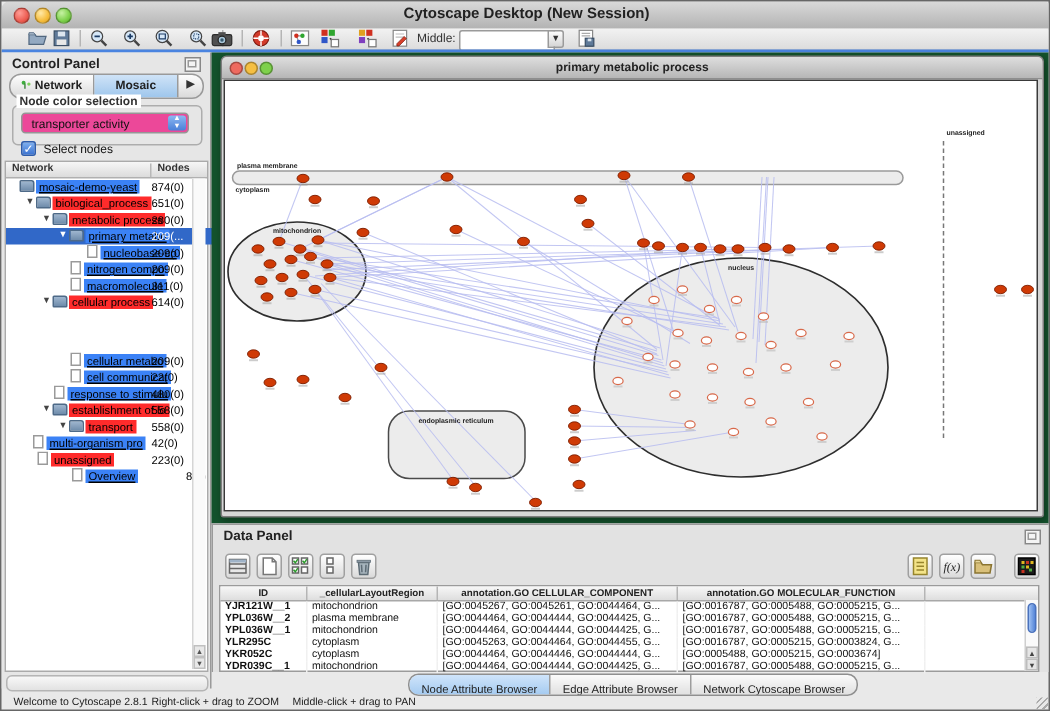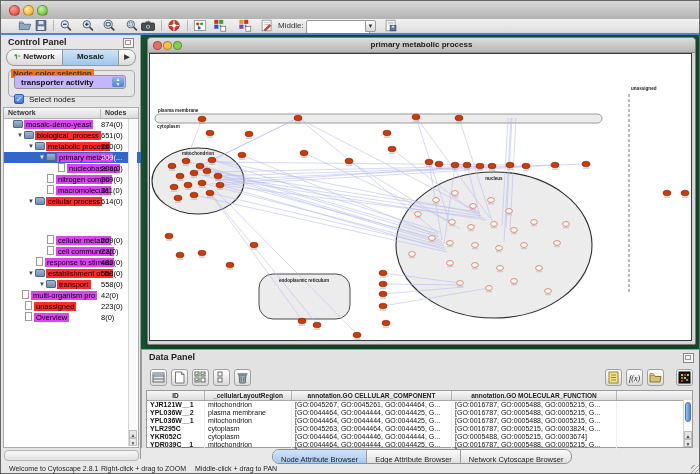--- a/index.html
+++ b/index.html
@@ -26,40 +26,40 @@
   .panel-title{position:absolute;left:7px;top:2px;font-size:9px;font-weight:bold;color:#222;}
   .float-icon{position:absolute;width:9px;height:8px;border:1px solid #888;background:#f4f4f4;}
   .float-icon:before{content:"";position:absolute;left:1px;top:1px;width:4px;height:3px;border:1px solid #999;}
   .cp-tabs{position:absolute;left:5px;top:14px;width:128px;height:15px;display:flex;border:1px solid #9a9a9a;border-radius:8px;overflow:hidden;background:linear-gradient(#fdfdfd,#dadada);}
   .cp-tab{flex:1;font-size:8px;font-weight:bold;text-align:center;line-height:14px;color:#222;border-right:1px solid #9a9a9a;position:relative;}
   .cp-tab:last-child{border-right:none;}
   .cp-tab.sel{background:linear-gradient(#cfe3f7,#9ec6ec);}
   .cp-tab.arrow{flex:0 0 16px;font-size:7px;color:#333;}
   .leaf-ico{display:inline-block;width:7px;height:7px;margin-right:2px;vertical-align:-1px;}
   .groupbox{position:absolute;left:7px;top:35px;width:125px;height:25px;border:1px solid #adadad;border-radius:4px;}
-  .group-label{position:absolute;left:10px;top:34px;font-size:8px;font-weight:bold;color:#333;background:#f97316;padding:0 2px;}
-  .combo{position:absolute;left:13px;top:40px;width:112px;height:14px;background:#c4b5fd;border:1px solid #969696;border-radius:3px;font-size:8px;line-height:13px;padding-left:6px;box-sizing:border-box;font-weight:bold;}
+  .group-label{position:absolute;left:10px;top:28px;font-size:8px;font-weight:bold;color:#333;background:#ffffff;padding:0 2px;}
+  .combo{position:absolute;left:13px;top:40px;width:112px;height:14px;background:#ec4899;border:1px solid #969696;border-radius:3px;font-size:8px;line-height:13px;padding-left:6px;box-sizing:border-box;}
   .combo-btn{position:absolute;right:1px;top:1px;width:12px;height:10px;border-radius:2px;background:linear-gradient(#8cb8f2,#4a80d8);color:#fff;font-size:5px;line-height:5px;text-align:center;}
   .checkrow{position:absolute;left:13px;top:59px;height:11px;font-size:8px;line-height:11px;}
   .checkbox{position:absolute;left:0;top:0px;width:10px;height:10px;border-radius:2px;background:linear-gradient(#7fb0ef,#3c74d2);border:1px solid #2d5cab;color:#fff;font-size:8px;line-height:9px;text-align:center;box-sizing:border-box;}
   .checklabel{margin-left:15px;}
   .tree-wrap{position:absolute;left:2px;top:72px;width:136px;height:341px;background:#fff;border:1px solid #aaa;box-sizing:border-box;}
   .tree-head{position:absolute;left:0;top:0;width:100%;height:10px;background:linear-gradient(#f6f6f6,#dcdcdc);border-bottom:1px solid #b0b0b0;font-size:7px;font-weight:bold;color:#333;}
   .tree-head .h1{position:absolute;left:4px;top:1px;}
   .tree-head .h2{position:absolute;left:96px;top:1px;border-left:1px solid #b8b8b8;padding-left:4px;height:9px;}
   #tree{position:absolute;left:0;top:11px;width:128px;}
   .trow{position:relative;height:11px;width:128px;overflow:hidden;white-space:nowrap;font-size:7.5px;line-height:11px;}
   .trow.sel{background:#3168c8;}
   .texp{display:inline-block;width:8px;font-size:6px;color:#444;text-align:center;vertical-align:top;}
   .trow.sel .texp{color:#fff;}
   .ticon{display:inline-block;width:10px;height:8px;vertical-align:-1px;margin-right:1px;}
   .ticon.folder{background:linear-gradient(#9fb6cf,#6f8cab);border:1px solid #4e6a88;border-radius:1px 2px 1px 1px;box-sizing:border-box;}
   .ticon.file{width:7px;height:9px;background:#fff;border:1px solid #9a9a9a;box-sizing:border-box;margin-left:1px;margin-right:2px;}
   .tchip{padding:0 2px;color:#000;}
-  .tchip.green{background:#d946ef;}
+  .tchip.green{background:#3b82f6;text-decoration:underline;}
   .tchip.red{background:#ff2b2b;}
   .tval{position:absolute;left:97px;top:0;color:#000;}
   .trow.sel .tval{color:#fff;text-align:right;}
   .tree-sb{position:absolute;right:1px;top:11px;bottom:1px;width:8px;border-left:1px solid #d5d5d5;background:#fafafa;}
   .tree-sb .arr{position:absolute;right:0px;width:8px;height:8px;font-size:5px;line-height:8px;text-align:center;color:#555;background:#e8e8e8;border:1px solid #c0c0c0;box-sizing:border-box;}
   .cp-bottombar{position:absolute;left:3px;top:415px;width:133px;height:9px;border:1px solid #b5b5b5;border-radius:4px;background:linear-gradient(#f8f8f8,#e2e2e2);}
   
   .desktop{position:absolute;left:140px;top:34px;width:560px;height:314px;background:#14532d;}
   .netwin{position:absolute;left:6px;top:2px;width:547px;height:306px;background:#d6d6d6;border:1px solid #7d7d7d;border-radius:4px 4px 2px 2px;box-shadow:1px 2px 6px rgba(0,0,0,.35);}
   .netwin .bar{position:absolute;left:0;top:0;width:100%;height:14px;background:linear-gradient(#dedede,#b6b6b6);border-bottom:1px solid #8e8e8e;border-radius:4px 4px 0 0;}
@@ -96,20 +96,21 @@
 </style>
 </head>
 <body>
 
 <div id="app">
 
   <div class="titlebar">
     <span class="tl red"></span>
     <span class="tl yel"></span>
     <span class="tl grn"></span>
+    <div class="title">Cytoscape Desktop (New Session)</div>
   </div>
 
   <div class="toolbar">
     <svg class="tb-icon" style="left:17px" viewBox="0 0 16 16">
         <path d="M1 5h5l1 1.5h8L13 13H1z" fill="#93a9c1" stroke="#51677f" stroke-width="1"></path>
         <path d="M1 5V3.5h4l1 1.5" fill="#b9c9da" stroke="#51677f" stroke-width=".8"></path>
       </svg>
     <svg class="tb-icon" style="left:33px" viewBox="0 0 16 16">
         <rect x="2" y="2" width="12" height="12" fill="#5f7a99" stroke="#3a4f66"></rect>
         <rect x="5" y="2.5" width="6" height="4" fill="#dce6ef"></rect>
@@ -232,21 +233,21 @@
           <div class="trow" style="padding-left: 34px;"><span class="texp"></span><span class="ticon file"></span><span class="tchip green">nitrogen compo</span><span class="tval">209(0)</span></div>
           <div class="trow" style="padding-left: 34px;"><span class="texp"></span><span class="ticon file"></span><span class="tchip green">macromolecule</span><span class="tval">311(0)</span></div>
           <div class="trow" style="padding-left: 23px;"><span class="texp">▼</span><span class="ticon folder"></span><span class="tchip red">cellular process</span><span class="tval">614(0)</span></div>
           <div class="trow" style="padding-left: 34px; margin-top: 28px;"><span class="texp"></span><span class="ticon file"></span><span class="tchip green">cellular metabo</span><span class="tval">209(0)</span></div>
           <div class="trow" style="padding-left: 34px;"><span class="texp"></span><span class="ticon file"></span><span class="tchip green">cell communicat</span><span class="tval">22(0)</span></div>
           <div class="trow" style="padding-left: 23px;"><span class="texp"></span><span class="ticon file"></span><span class="tchip green">response to stimulu</span><span class="tval">480(0)</span></div>
           <div class="trow" style="padding-left: 23px;"><span class="texp">▼</span><span class="ticon folder"></span><span class="tchip red">establishment of lo</span><span class="tval">558(0)</span></div>
           <div class="trow" style="padding-left: 34px;"><span class="texp">▼</span><span class="ticon folder"></span><span class="tchip red">transport</span><span class="tval">558(0)</span></div>
           <div class="trow" style="padding-left: 9px;"><span class="texp"></span><span class="ticon file"></span><span class="tchip green">multi-organism pro</span><span class="tval">42(0)</span></div>
           <div class="trow" style="padding-left: 12px;"><span class="texp"></span><span class="ticon file"></span><span class="tchip red">unassigned</span><span class="tval">223(0)</span></div>
-          <div class="trow" style="padding-left: 12px;"><span class="texp"></span><span class="ticon file"></span><span class="tchip green">Overview</span><span class="tval">8(0)</span></div>
+          <div class="trow" style="padding-left: 12px; margin-left: 23px;"><span class="texp"></span><span class="ticon file"></span><span class="tchip green">Overview</span><span class="tval">8(0)</span></div>
         </div>
       <div class="tree-sb">
         <div class="arr" style="bottom:8px">▲</div>
         <div class="arr" style="bottom:0">▼</div>
       </div>
     </div>
     <div class="cp-bottombar"></div>
   </div>
 
   <div class="desktop">

